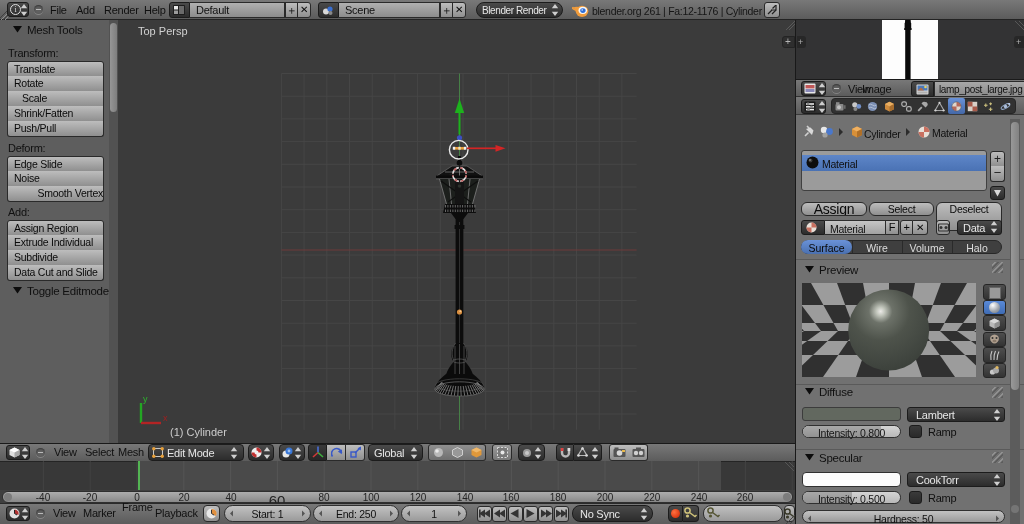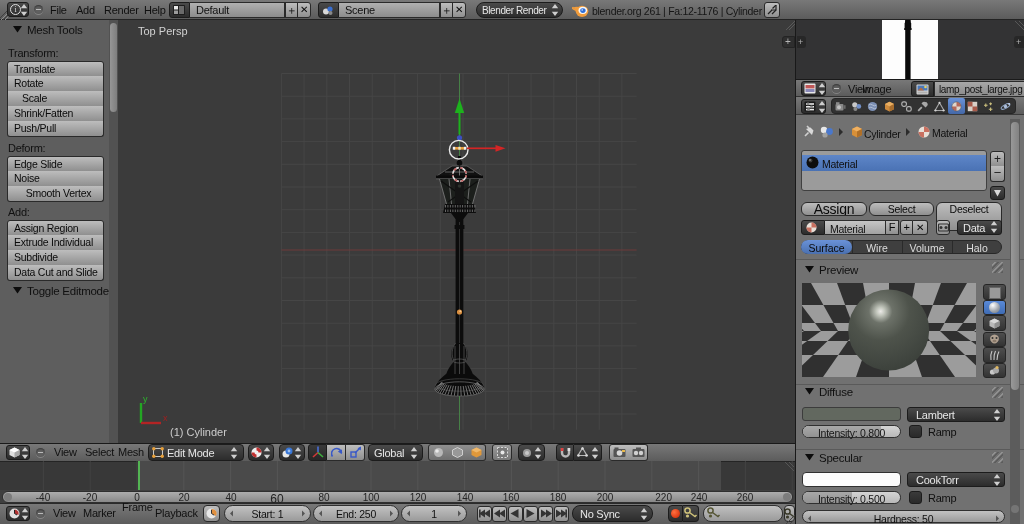--- a/index.html
+++ b/index.html
@@ -267,21 +267,21 @@
 <div class="t" style="left:27px;top:24px;font-size:11.5px">Mesh Tools</div>
 <div class="t" style="left:8px;top:47px">Transform:</div>
 <div class="btn" style="left:7px;top:61px;width:97px;height:16px;border-radius:0;border-top-left-radius:3px;border-top-right-radius:3px;text-align:left;padding:1px 0 0 6px;line-height:13px;font-size:10.5px">Translate</div>
 <div class="btn" style="left:7px;top:76px;width:97px;height:16px;border-radius:0;;border-top:none;text-align:left;padding:1px 0 0 6px;line-height:13px;font-size:10.5px">Rotate</div>
 <div class="btn" style="left:7px;top:91px;width:97px;height:16px;border-radius:0;;border-top:none;text-align:left;padding:1px 0 0 14px;line-height:13px;font-size:10.5px">Scale</div>
 <div class="btn" style="left:7px;top:106px;width:97px;height:16px;border-radius:0;;border-top:none;text-align:left;padding:1px 0 0 6px;line-height:13px;font-size:10.5px">Shrink/Fatten</div>
 <div class="btn" style="left:7px;top:121px;width:97px;height:16px;border-radius:0;border-bottom-left-radius:3px;border-bottom-right-radius:3px;border-top:none;text-align:left;padding:1px 0 0 6px;line-height:13px;font-size:10.5px">Push/Pull</div>
 <div class="t" style="left:8px;top:142px">Deform:</div>
 <div class="btn" style="left:7px;top:156px;width:97px;height:16px;border-radius:0;border-top-left-radius:3px;border-top-right-radius:3px;text-align:left;padding:1px 0 0 6px;line-height:13px;font-size:10.5px">Edge Slide</div>
 <div class="btn" style="left:7px;top:171px;width:97px;height:16px;border-radius:0;;border-top:none;text-align:left;padding:1px 0 0 6px;line-height:13px;font-size:10.5px">Noise</div>
-<div class="btn" style="left:7px;top:186px;width:97px;height:16px;border-radius:0;border-bottom-left-radius:3px;border-bottom-right-radius:3px;border-top:none;text-align:center;padding:1px 0 0 6px;line-height:13px;font-size:10.5px">Smooth Vertex</div>
+<div class="btn" style="left:7px;top:186px;width:97px;height:16px;border-radius:0;border-bottom-left-radius:3px;border-bottom-right-radius:3px;border-top:none;text-align:right;padding:1px 0 0 6px;line-height:13px;font-size:10.5px">Smooth Vertex</div>
 <div class="t" style="left:8px;top:206px">Add:</div>
 <div class="btn" style="left:7px;top:220px;width:97px;height:16px;border-radius:0;border-top-left-radius:3px;border-top-right-radius:3px;text-align:left;padding:1px 0 0 6px;line-height:13px;font-size:10.5px">Assign Region</div>
 <div class="btn" style="left:7px;top:235px;width:97px;height:16px;border-radius:0;;border-top:none;text-align:left;padding:1px 0 0 6px;line-height:13px;font-size:10.5px">Extrude Individual</div>
 <div class="btn" style="left:7px;top:250px;width:97px;height:16px;border-radius:0;;border-top:none;text-align:left;padding:1px 0 0 6px;line-height:13px;font-size:10.5px">Subdivide</div>
 <div class="btn" style="left:7px;top:265px;width:97px;height:16px;border-radius:0;border-bottom-left-radius:3px;border-bottom-right-radius:3px;border-top:none;text-align:left;padding:1px 0 0 6px;line-height:13px;font-size:10.5px">Data Cut and Slide</div>
 <svg class="ab" style="left:13px;top:287px" width="9" height="7">
     <path d="M0 0 L9 0 L4.5 6.5 Z" fill="#0c0c0c"></path>
   </svg>
 <div class="t" style="left:27px;top:285px;font-size:11.5px">Toggle Editmode</div>
 <div class="ab" style="left:109px;top:20px;width:9px;height:423px;background:#525252"></div>
@@ -442,29 +442,29 @@
 <div class="ab" style="left:138px;top:461px;width:2.4px;height:29px;background:#53b553"></div>
 <div class="ab" style="left:0;top:490px;width:795px;height:13px;background:#3f3f3f"></div>
 <div class="ab" style="left:2px;top:490.5px;width:791px;height:12px;background:linear-gradient(#adadad,#888888);border-radius:6px;border:1px solid #2f2f2f;box-sizing:border-box"></div>
 <div class="ab" style="left:4px;top:492.5px;width:8px;height:8px;border-radius:50%;background:#7c7c7c"></div>
 <div class="ab" style="left:783px;top:492.5px;width:8px;height:8px;border-radius:50%;background:#7c7c7c"></div>
 <div class="ab" style="left:23px;top:492px;width:40px;text-align:center;font-size:10px;color:#242424">-40</div>
 <div class="ab" style="left:70px;top:492px;width:40px;text-align:center;font-size:10px;color:#242424">-20</div>
 <div class="ab" style="left:117px;top:492px;width:40px;text-align:center;font-size:10px;color:#242424">0</div>
 <div class="ab" style="left:164px;top:492px;width:40px;text-align:center;font-size:10px;color:#242424">20</div>
 <div class="ab" style="left:211px;top:492px;width:40px;text-align:center;font-size:10px;color:#242424">40</div>
-<div class="ab" style="left:257px;top:492px;width:40px;text-align:center;font-size:12px;color:#242424">60</div>
+<div class="ab" style="left:257px;top:492px;width:40px;text-align:center;font-size:15px;color:#242424">60</div>
 <div class="ab" style="left:304px;top:492px;width:40px;text-align:center;font-size:10px;color:#242424">80</div>
 <div class="ab" style="left:351px;top:492px;width:40px;text-align:center;font-size:10px;color:#242424">100</div>
 <div class="ab" style="left:398px;top:492px;width:40px;text-align:center;font-size:10px;color:#242424">120</div>
 <div class="ab" style="left:445px;top:492px;width:40px;text-align:center;font-size:10px;color:#242424">140</div>
 <div class="ab" style="left:491px;top:492px;width:40px;text-align:center;font-size:10px;color:#242424">160</div>
 <div class="ab" style="left:538px;top:492px;width:40px;text-align:center;font-size:10px;color:#242424">180</div>
 <div class="ab" style="left:585px;top:492px;width:40px;text-align:center;font-size:10px;color:#242424">200</div>
-<div class="ab" style="left:632px;top:492px;width:40px;text-align:right;font-size:10px;color:#242424">220</div>
+<div class="ab" style="left:632px;top:492px;width:40px;text-align:center;font-size:10px;color:#242424">220</div>
 <div class="ab" style="left:679px;top:492px;width:40px;text-align:center;font-size:10px;color:#242424">240</div>
 <div class="ab" style="left:725px;top:492px;width:40px;text-align:center;font-size:10px;color:#242424">260</div>
 <div class="hdr" style="left:0;top:503px;width:795px;height:21px;border-top:1px solid #2a2a2a"></div>
 <div class="dk" style="left:6px;top:506px;width:24px;height:15px"></div>
 <svg class="ab" style="left:9px;top:508px" width="11" height="11">
     <circle cx="5.5" cy="5.5" r="5" fill="#e0e0e0"></circle>
     <path d="M5.5 5.5 L5.5 1.5 A4 4 0 0 1 9.3 7 Z" fill="#b03030"></path>
     <line x1="5.5" y1="5.5" x2="5.5" y2="2" stroke="#222" stroke-width="1"></line>
     <line x1="5.5" y1="5.5" x2="8" y2="7" stroke="#222" stroke-width="1"></line>
   </svg>

